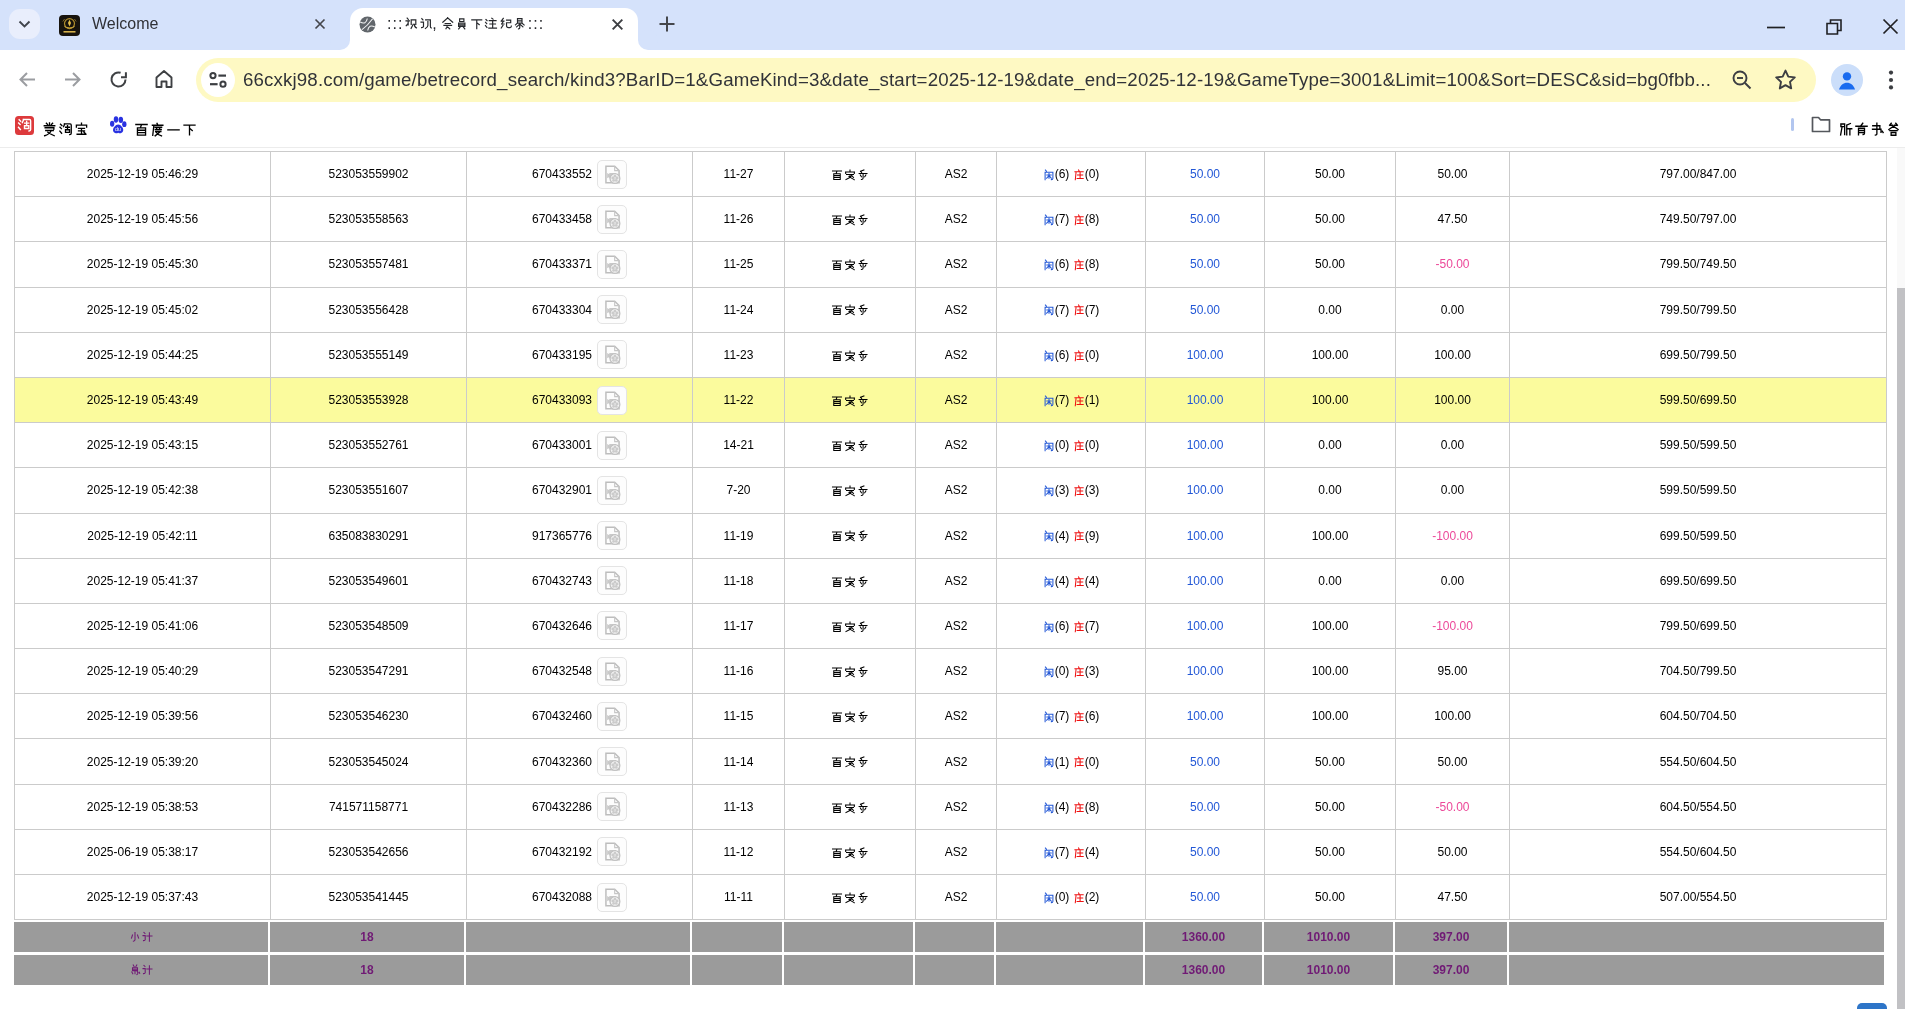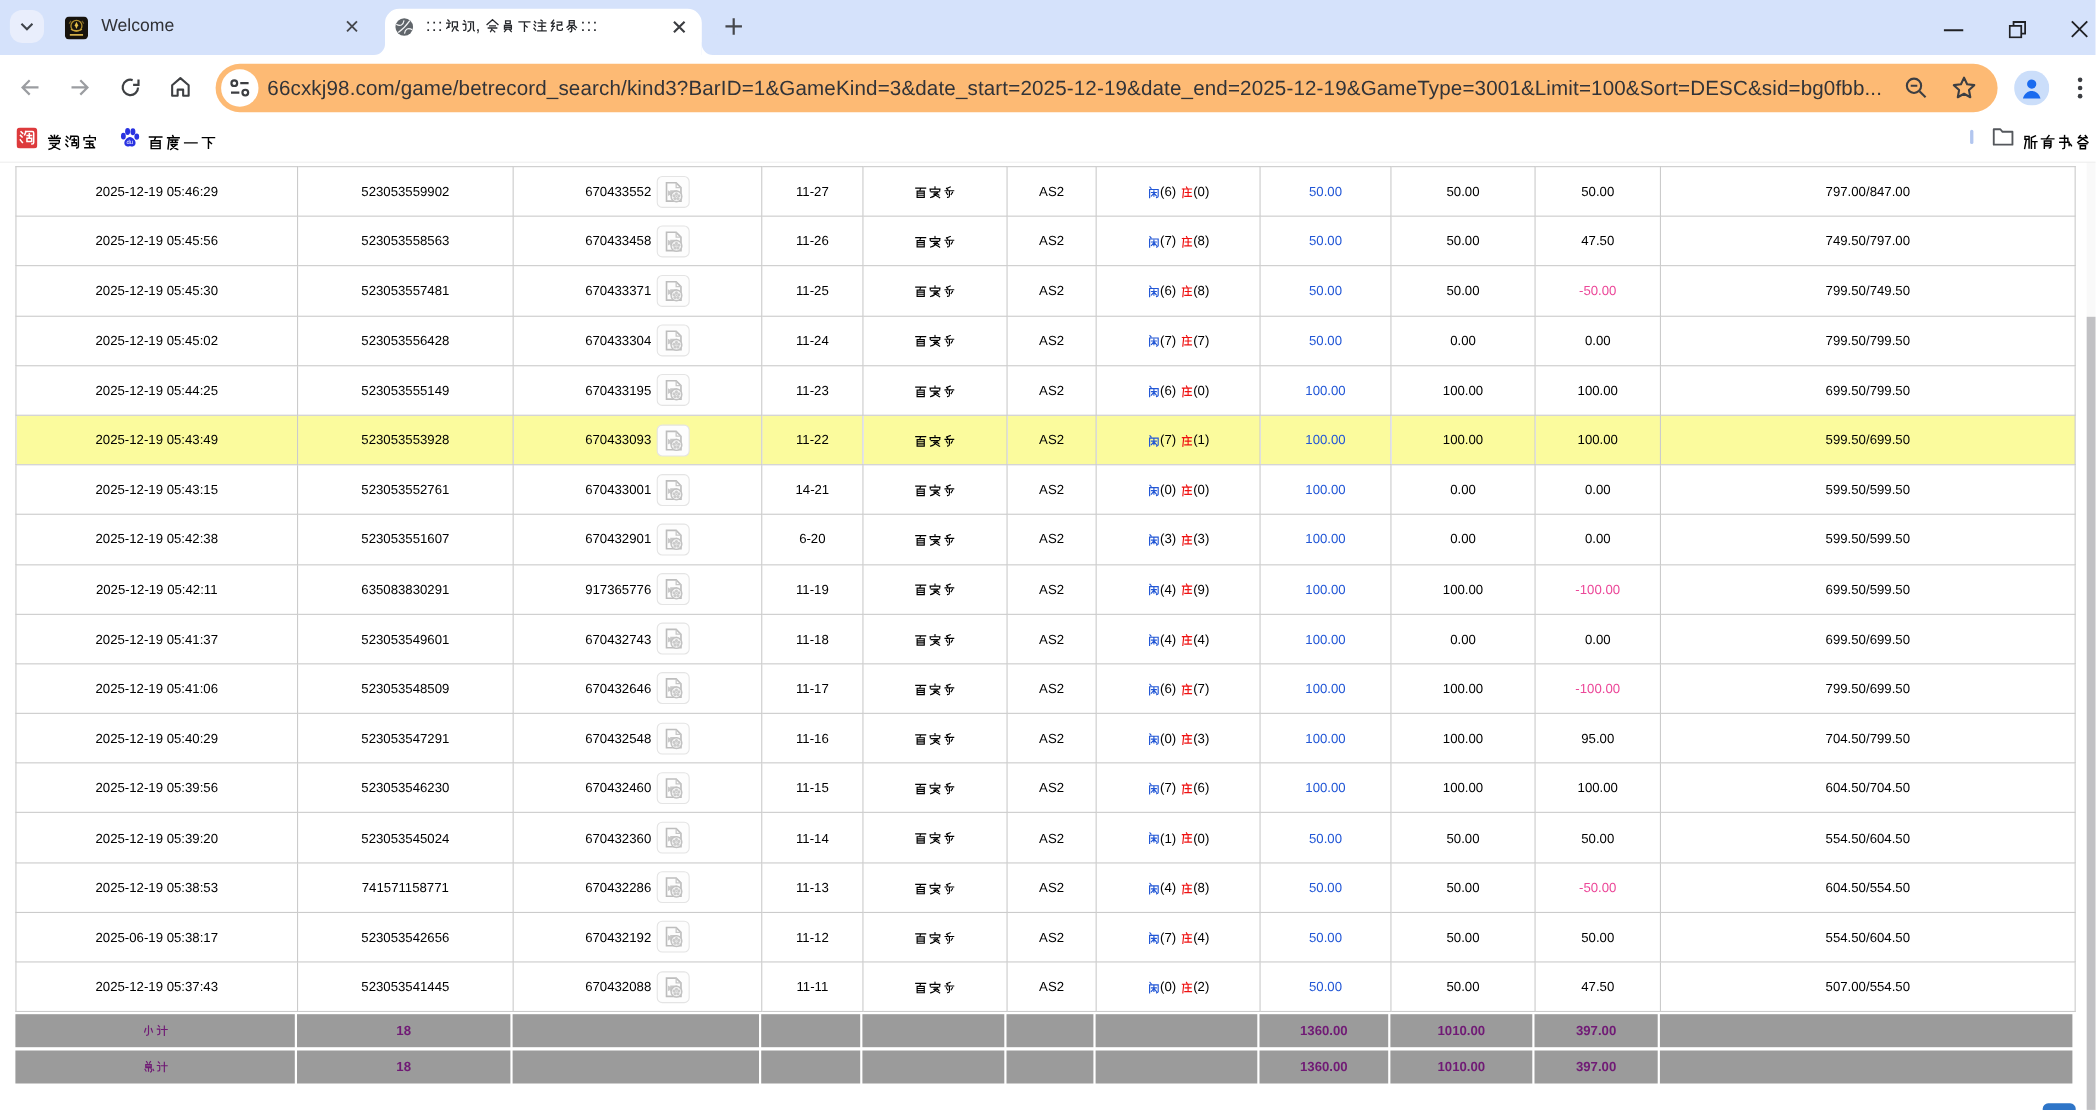--- a/index.html
+++ b/index.html
@@ -6,21 +6,21 @@
  font-family:"Liberation Sans",sans-serif;}
 .abs{position:absolute}
 
 #tabstrip{position:absolute;left:0;top:0;width:1905px;height:50px;background:#d5e2fb}
 #chevbtn{position:absolute;left:9px;top:9px;width:31px;height:30px;border-radius:11px;background:#e9eefc}
 .tabttl{position:absolute;font-size:16px;color:#35363a;line-height:20px;white-space:nowrap}
 #activetab{position:absolute;left:350px;top:8px;width:288px;height:42px;background:#fff;border-radius:13px 13px 0 0}
 .fillet{position:absolute;top:40px;width:10px;height:10px;background:#fff}
 .fillet i{position:absolute;width:20px;height:20px;border-radius:50%;background:#d5e2fb}
 #toolbar{position:absolute;left:0;top:50px;width:1905px;height:60px;background:#fff}
-#omni{position:absolute;left:196px;top:58px;width:1620px;height:44px;border-radius:22px;background:#fdba74}
+#omni{position:absolute;left:196px;top:58px;width:1620px;height:44px;border-radius:22px;background:#fef9c3}
 #omni .circ{position:absolute;left:5px;top:5px;width:34px;height:34px;border-radius:50%;background:#fff}
 #urltxt{position:absolute;left:47px;top:11px;font-size:18.7px;color:#313338;letter-spacing:0.14px;white-space:nowrap}
 #bookbar{position:absolute;left:0;top:110px;width:1905px;height:38px;background:#fff}
 .bklbl{position:absolute;top:121px;height:16px;display:flex;align-items:center;gap:1px}
 
 #page{position:absolute;left:0;top:148px;width:1897px;height:861px;background:#fff}
 #scrollbar{position:absolute;left:1897px;top:148px;width:8px;height:861px;background:#f9f9f9}
 #thumb{position:absolute;left:1897px;top:288px;width:8px;height:721px;background:#c1c1c4}
 table{border-collapse:collapse;table-layout:fixed;position:absolute;left:14px;top:151px;width:1872px;font-size:12px;color:#000}
 td{border:1px solid #cbcbcb;text-align:center;vertical-align:middle;padding:0;height:45.2px;overflow:hidden}
@@ -602,21 +602,21 @@
         <td>2025-12-19 05:42:38</td>
         <td>523053551607</td>
         <td>
           <div class="gidwrap">
             <span>670432901</span>
             <span class="vidbtn"><svg style="width:21px;height:23px;margin-top:2px" viewBox="0 0 24 24">
                 <use href="#vidico"></use>
               </svg></span>
           </div>
         </td>
-        <td>6-20</td>
+        <td>7-20</td>
         <td><span class="cjrow" style="gap:1px">
             <svg class="cj" viewBox="0 0 24 24" style="width:12px;height:12px;">
               <use href="#cj-bai"></use>
             </svg>
             <svg class="cj" viewBox="0 0 24 24" style="width:12px;height:12px;">
               <use href="#cj-jia"></use>
             </svg>
             <svg class="cj" viewBox="0 0 24 24" style="width:12px;height:12px;">
               <use href="#cj-le"></use>
             </svg>

